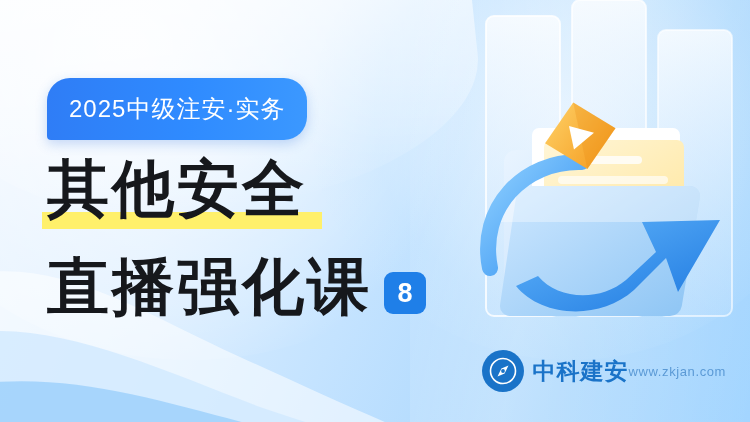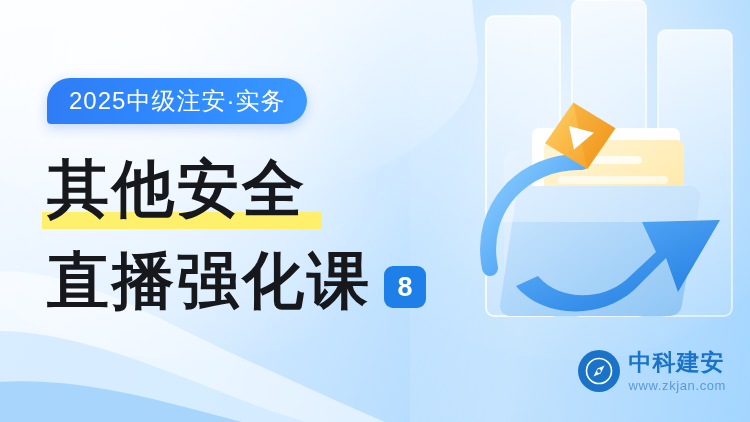--- a/index.html
+++ b/index.html
@@ -75,21 +75,21 @@
     width: 330px;
     height: 422px;
   }
   .illus svg { display: block; }
 
   
   .tag-pill {
     position: absolute;
     left: 47px;
     top: 78px;
-    height: 46px;
+    height: 62px;
     padding: 0 22px;
     display: flex;
     align-items: center;
     border-radius: 23px 23px 23px 4px;
     background: linear-gradient(90deg, #2f7df6 0%, #2f8bff 55%, #3b98ff 100%);
     box-shadow: 0 4px 12px rgba(40,110,220,0.25);
   }
   .tag-pill span {
     color: #ffffff;
     font-size: 24px;
@@ -99,21 +99,21 @@
   }
 
   .title-line {
     position: absolute;
     left: 47px;
     white-space: nowrap;
     display: flex;
     align-items: center;
   }
   .title-line.l1 { top: 158px; }
-  .title-line.l2 { top: 250px; }
+  .title-line.l2 { top: 256px; }
 
   .title-text {
     position: relative;
     font-size: 62px;
     font-weight: 700;
     color: #16181c;
     letter-spacing: 3px;
     line-height: 1;
     z-index: 2;
   }
@@ -159,21 +159,21 @@
     height: 42px;
     border-radius: 50%;
     background: #1a73c8;
     display: flex;
     align-items: center;
     justify-content: center;
     flex: none;
   }
   .logo-text-wrap {
     display: flex;
-    flex-direction: column;
+    flex-direction: row;
     justify-content: center;
     line-height: 1;
   }
   .logo-name {
     font-size: 23px;
     font-weight: 700;
     color: #1a73c8;
     letter-spacing: 1px;
   }
   .logo-url {

